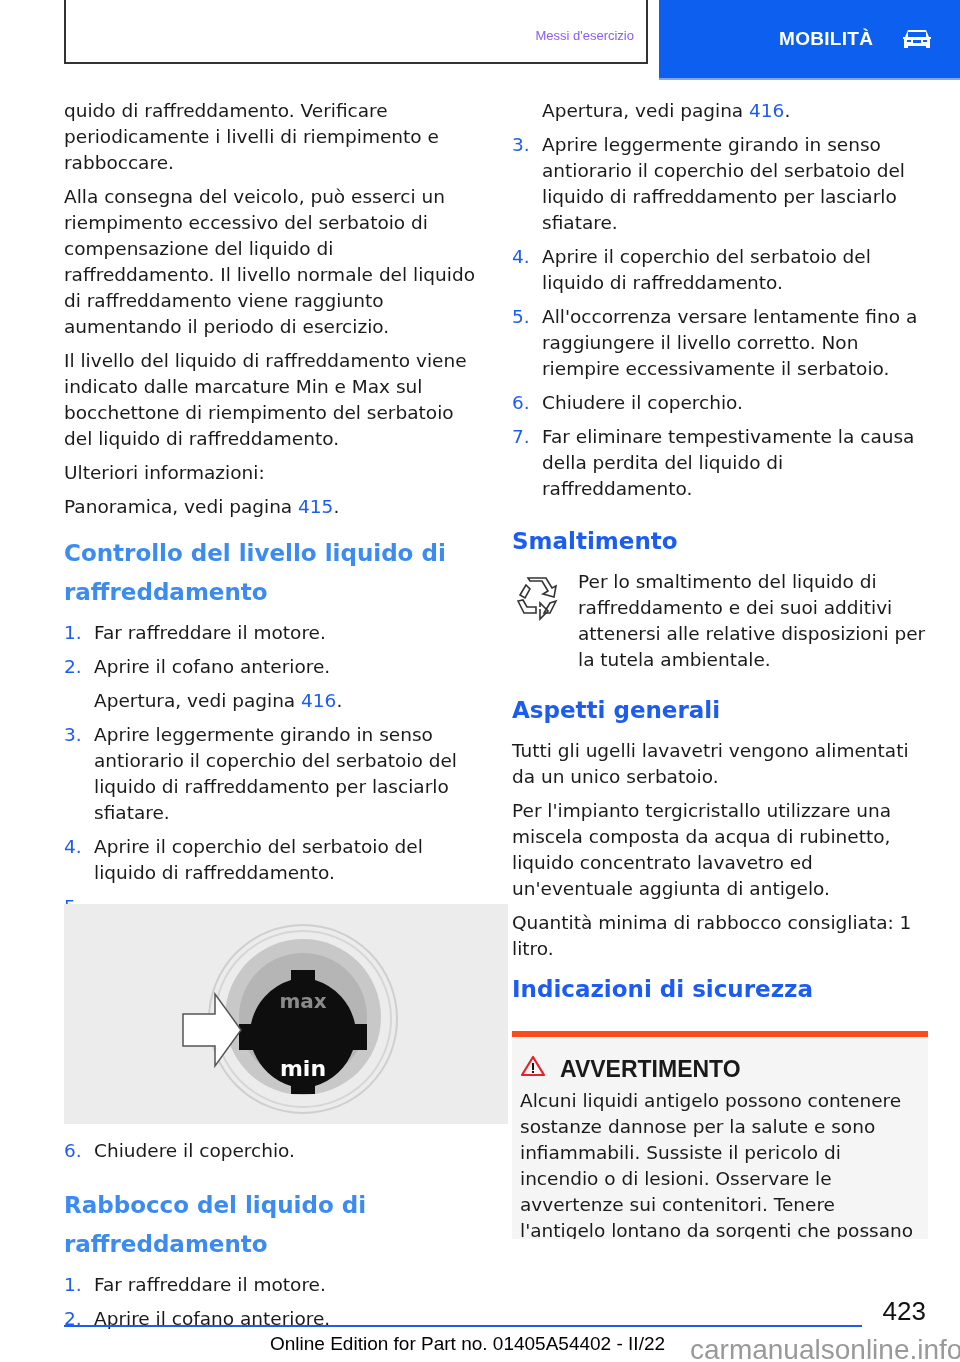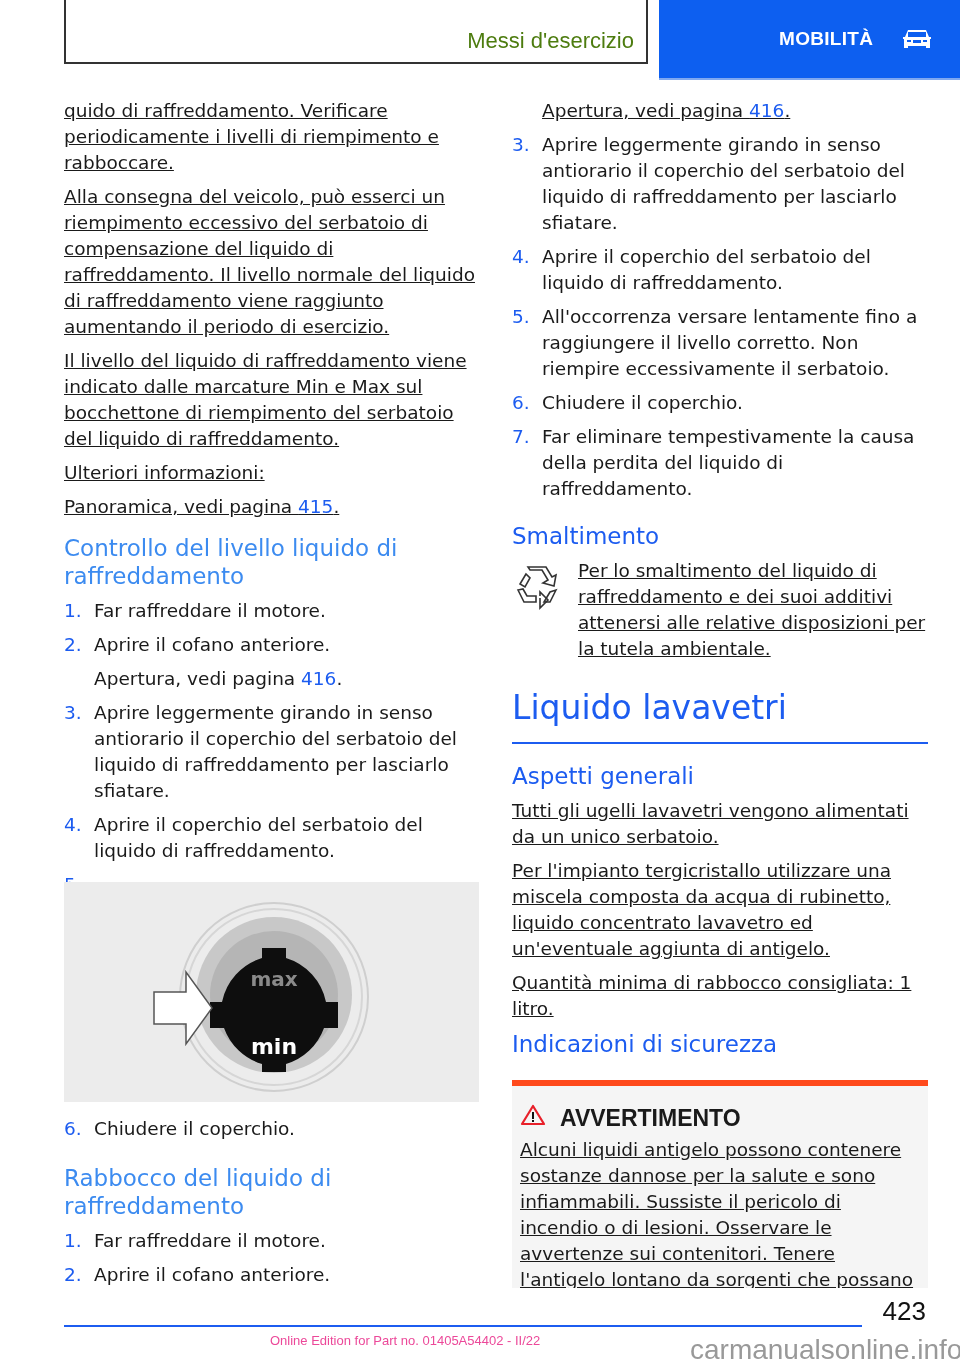--- a/index.html
+++ b/index.html
@@ -8,55 +8,55 @@
     background: #ffffff; color: #1a1a1a;
     font-family: "DejaVu Sans", "Liberation Sans", sans-serif;
   }
   
   .hdr-left {
     position: absolute; left: 64px; top: 0; width: 584px; height: 64px;
     border-left: 2px solid #333; border-right: 2px solid #333; border-bottom: 2px solid #333;
     box-sizing: border-box;
   }
   .hdr-left span {
-    position: absolute; right: 12px; top: 28px; font-size: 22px; color: #4d7c0f;
+    position: absolute; right: 12px; top: 28px; font-size: 13px; color: #8b5cf6;
     font-family: "Liberation Sans", sans-serif;
   }
   .hdr-right {
     position: absolute; left: 659px; top: 0; width: 301px; height: 80px;
     background: #0d5ff0; border-bottom: 2px solid #7fa8f0; box-sizing: border-box;
   }
   .hdr-right .lbl {
     position: absolute; left: 120px; top: 28px; font-size: 19px; font-weight: bold;
     color: #fff; font-family: "Liberation Sans", sans-serif; letter-spacing: 0.3px;
   }
   .hdr-right svg { position: absolute; left: 243px; top: 28px; }
 
   
   .col { position: absolute; top: 98px; font-size: 18.5px; line-height: 26px; }
   .col.left { left: 64px; width: 415px; }
   .col.right { left: 512px; width: 416px; }
-  p { margin: 0 0 8px 0; text-decoration: underline; }
+  p { margin: 0 0 8px 0; }
   .link { color: #1c5cf0; }
   h3 {
-    margin: 14px 0 8px 0; font-weight: normal; font-size: 23px; line-height: 28px;
+    margin: 14px 0 8px 0; font-weight: bold; font-size: 23px; line-height: 39px;
     color: #3c8bf0;
   }
   h2 {
     margin: 18px 0 0 0; font-weight: normal; font-size: 33px; line-height: 40px; color: #1c5cf0;
     padding-bottom: 14px; border-bottom: 2px solid #1c5cf0;
   }
   h3.dark { color: #1c5cf0; }
   ol { list-style: none; margin: 0; padding: 0; }
   ol li { position: relative; padding-left: 30px; margin-bottom: 8px; }
   ol li .num { position: absolute; left: 0; top: 0; color: #1c5cf0; }
   ol li .sub { display: block; margin-top: 8px; }
 
   .figure {
-    width: 415px; height: 220px; background: #ececec; margin: 18px 0 14px 0; position: relative;
+    width: 415px; height: 220px; background: #ececec; margin: 18px 0 14px 0; position: relative; padding-left: 29px;
   }
   .recycle-block { position: relative; }
   .recycle-block .icon { position: absolute; left: 0; top: 4px; }
   .recycle-block .txt-first { padding-left: 66px; }
 
   .warning {
     background: #f5f5f5; border-top: 6px solid #ff4a1c; margin-top: 22px;
     padding: 18px 6px 0 8px; height: 208px; box-sizing: border-box; overflow: hidden;
   }
   .warning .title {
@@ -64,21 +64,21 @@
     display: flex; align-items: center; gap: 14px; margin-bottom: 6px;
   }
 
   
   .pagenum {
     position: absolute; right: 34px; top: 1296px; font-size: 26px; color: #111;
     font-family: "Liberation Sans", sans-serif;
   }
   .footline { position: absolute; left: 64px; top: 1325px; width: 798px; height: 2px; background: #1c5cf0; }
   .edition {
-    position: absolute; left: 270px; top: 1333px; font-size: 13px; color: #ec4899;
+    position: absolute; left: 270px; top: 1333px; font-size: 19px; color: #000000;
     font-family: "Liberation Sans", sans-serif;
   }
   .wm {
     position: absolute; left: 690px; top: 1334px; font-size: 28px; color: #999;
     font-family: "Liberation Sans", sans-serif;
   }
 </style>
 </head>
 <body>
 
@@ -160,21 +160,20 @@
         <path d="M18 8 L30 8 L36 18 L31 21 L42 24 L44 13 L40 15 L34 5 L16 5 Z"></path>
         <path d="M14 12 L8 22 L13 25 L18 16 Z"></path>
         <path d="M6 28 L12 40 L24 40 L24 34 L15 34 L11 27 Z"></path>
         <path d="M28 36 L28 46 L36 38 L28 30 L28 34"></path>
         <path d="M44 28 L38 40 L32 40 L38 30 Z"></path>
       </svg>
     </span>
     <p class="txt-first" style="text-indent:0;">Per lo smaltimento del liquido di raffreddamento e dei suoi additivi attenersi alle relative disposizioni per la tutela ambientale.</p>
   </div>
 
-  <h2 style="margin-top:26px;">Liquido lavavetri</h2>
   <h3 class="dark" style="margin-top:18px;">Aspetti generali</h3>
   <p>Tutti gli ugelli lavavetri vengono alimentati da un unico serbatoio.</p>
   <p>Per l'impianto tergicristallo utilizzare una miscela composta da acqua di rubinetto, liquido concentrato lavavetro ed un'eventuale aggiunta di antigelo.</p>
   <p>Quantità minima di rabbocco consigliata: 1 litro.</p>
 
   <h3 class="dark" style="margin-top:7px;">Indicazioni di sicurezza</h3>
 
   <div class="warning">
     <div class="title">
       <span>

